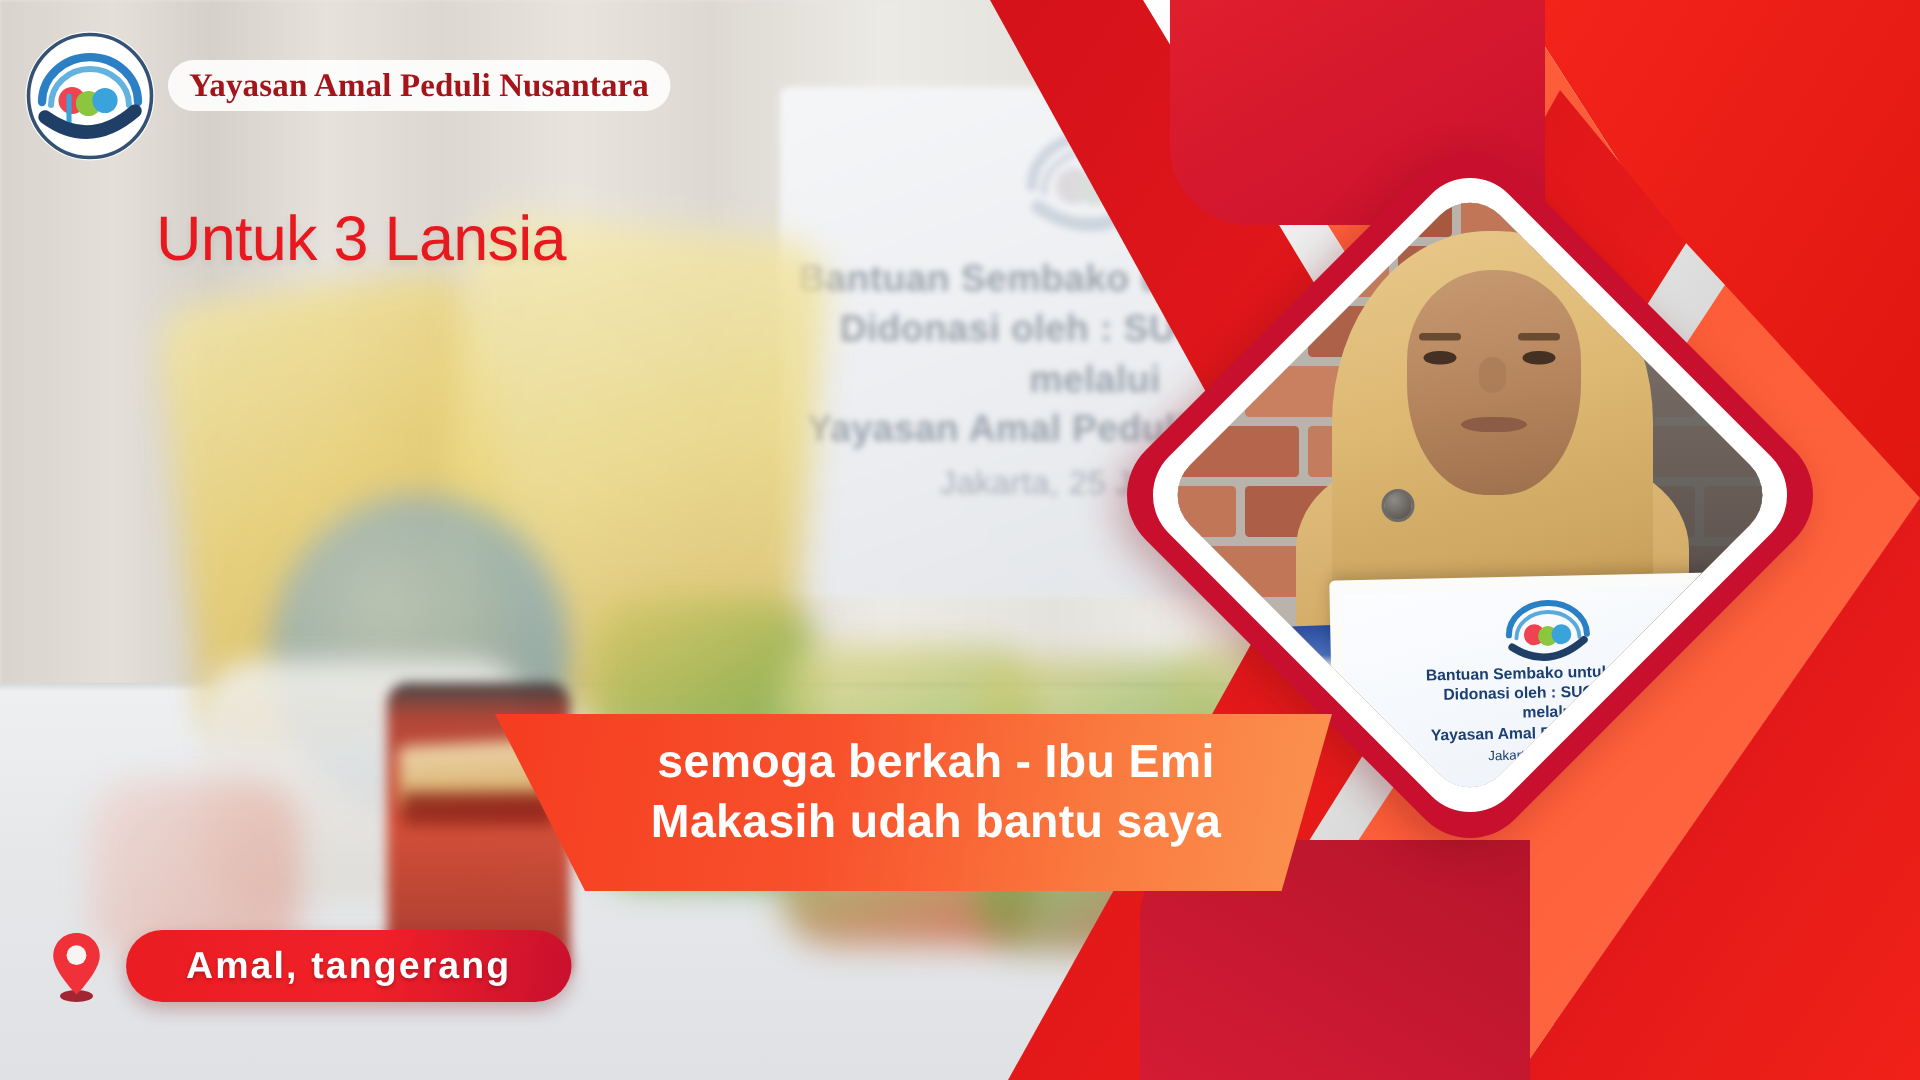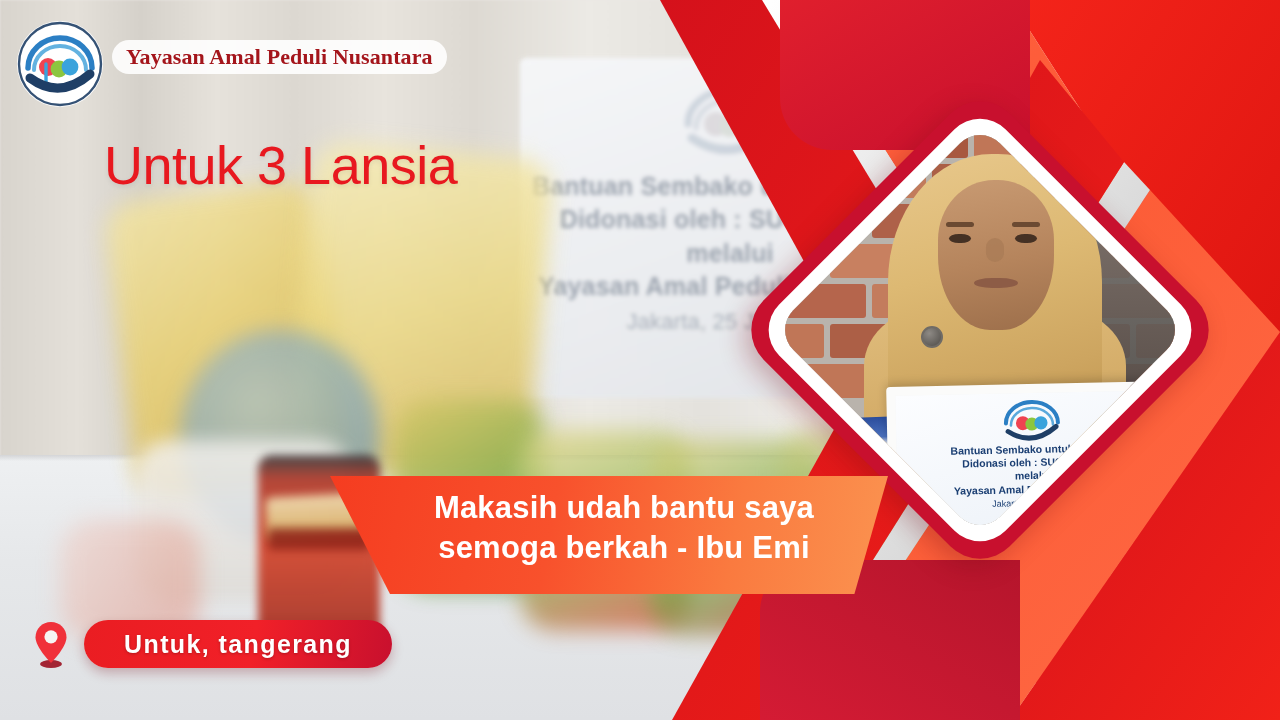--- a/index.html
+++ b/index.html
@@ -146,21 +146,21 @@
              display:flex; align-items:center; padding:0 14px;
              background:rgba(255,255,255,.88); border-radius:17px; }
   .org-pill span{ font-family:"Liberation Serif", serif; font-weight:700; font-size:22px;
              color:#a4151b; letter-spacing:.1px; white-space:nowrap; }
 
   
   .headline{ position:absolute; left:104px; top:126px; width:640px; }
   .hl-1,.hl-2{ font-family:"Liberation Sans", sans-serif; font-weight:700;
                font-size:96px; line-height:.97; color:#e8181f; letter-spacing:-1px;
                text-shadow:0 2px 5px rgba(0,0,0,.10); }
-  .hl-3{ font-family:"Liberation Sans", sans-serif; font-weight:400; font-size:54px;
+  .hl-3{ font-family:"Liberation Sans", sans-serif; font-weight:400; font-size:42px;
          line-height:1.08; color:#e8181f; margin-top:10px; letter-spacing:-.5px;
          text-shadow:0 2px 5px rgba(0,0,0,.08); }
 
   
   .quote{ position:absolute; left:328px; top:472px; width:560px; height:122px; }
   .quote-shape{ position:absolute; inset:0;
         background:linear-gradient(100deg,#f53c20 0%,#f8512c 40%,#fa7a3f 72%,#fb9350 100%);
         clip-path:polygon(2px 4px, 100% 4px, 94% 100%, 62px 100%); }
   .quote-txt{ position:absolute; left:56px; top:16px; right:24px;
         color:#ffffff; font-weight:700; font-size:31px; line-height:1.28;
@@ -396,29 +396,29 @@
     <span>Yayasan Amal Peduli Nusantara</span>
   </div>
 
   <div class="headline">
     <div class="hl-3">Untuk 3 Lansia</div>
   </div>
 
   <div class="quote">
     <div class="quote-shape"></div>
     <div class="quote-txt">
+      <div>semoga berkah - Ibu Emi</div>
       <div>Makasih udah bantu saya</div>
-      <div>semoga berkah - Ibu Emi</div>
     </div>
   </div>
 
   <div class="loc">
     <svg class="pin" viewBox="0 0 38 48">
       <ellipse cx="19" cy="44" rx="11" ry="4" fill="#9b1020" opacity=".9"></ellipse>
       <path d="M19 2 C10.2 2 3.5 8.7 3.5 17.3 C3.5 27.5 19 43 19 43 C19 43 34.5 27.5 34.5 17.3 C34.5 8.7 27.8 2 19 2 Z" fill="#f0313a"></path>
       <circle cx="19" cy="16.8" r="6.6" fill="#f6f5f3"></circle>
     </svg>
     <div class="loc-pill">
-      <span>Untuk, tangerang</span>
+      <span>Amal, tangerang</span>
     </div>
   </div>
 
 </div>
 
 </body></html>

